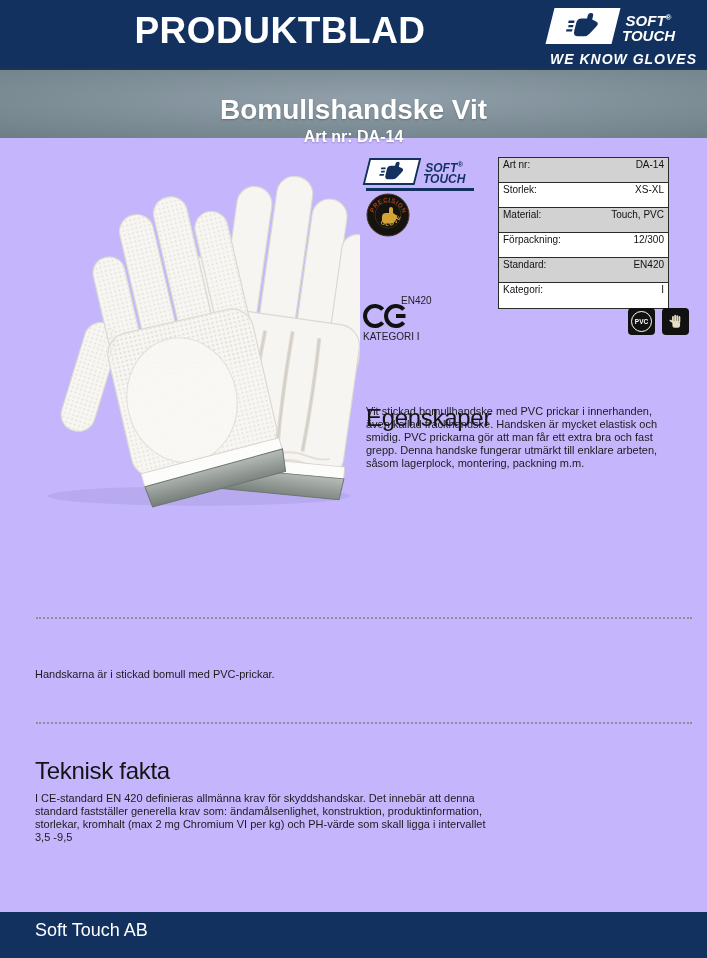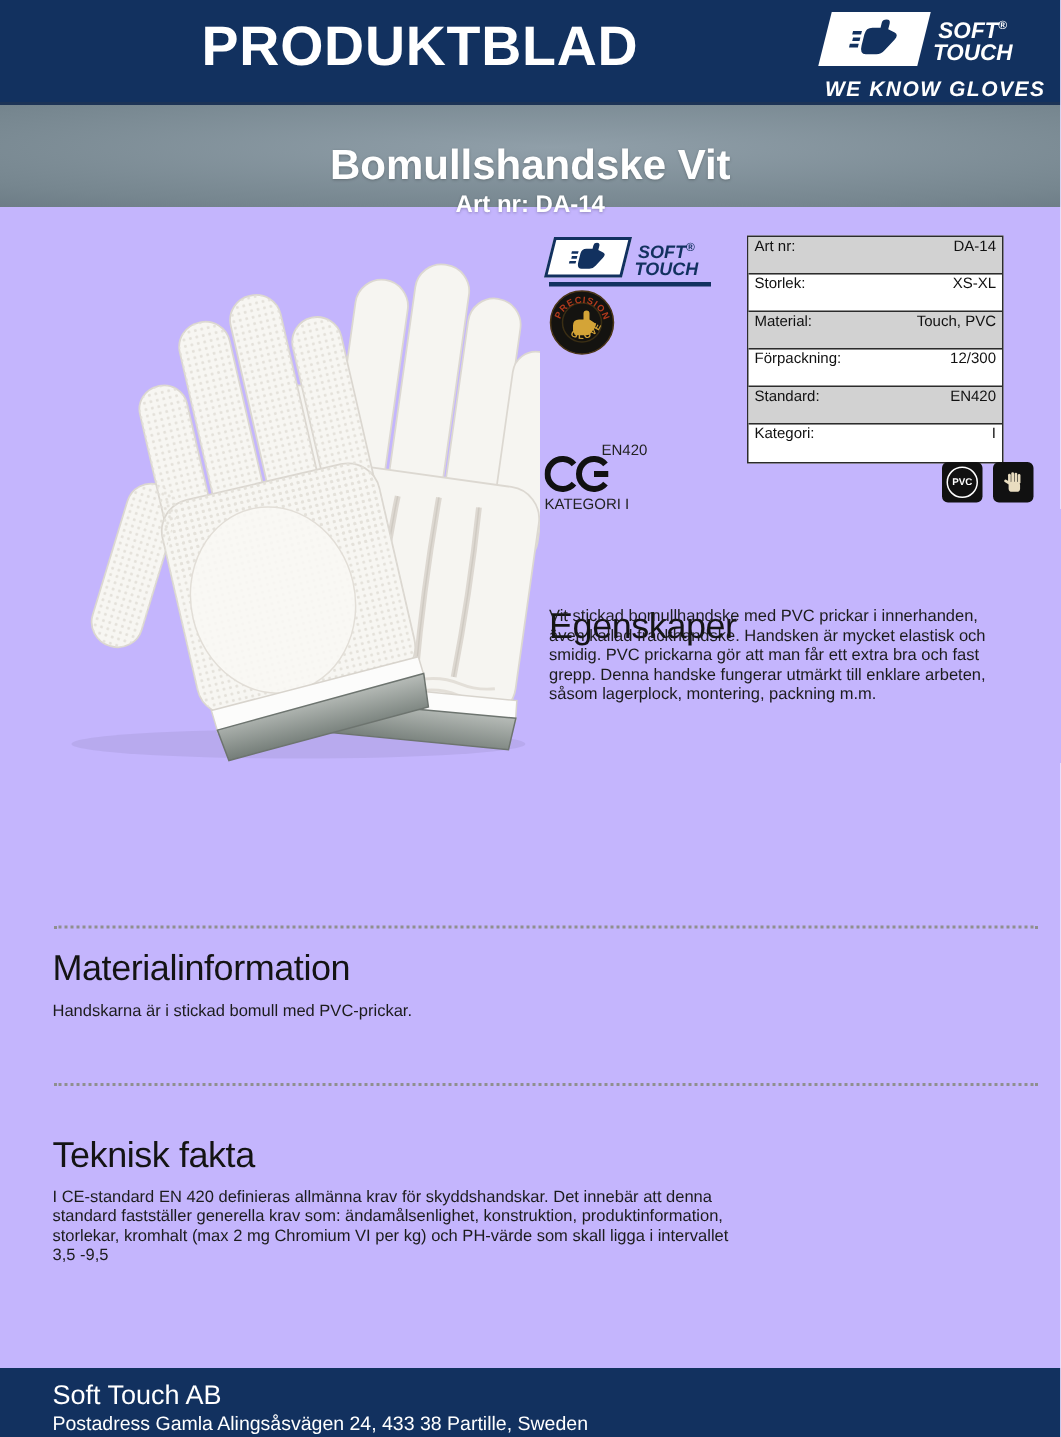--- a/index.html
+++ b/index.html
@@ -283,26 +283,24 @@
         </g>
       </svg>
     </div>
   </div>
 
   <h2 class="section-heading sec-egenskaper-h">Egenskaper</h2>
   <p class="section-body sec-egenskaper-b">Vit stickad bomullhandske med PVC prickar i innerhanden, även kallad frackhandske. Handsken är mycket elastisk och smidig. PVC prickarna gör att man får ett extra bra och fast grepp. Denna handske fungerar utmärkt till enklare arbeten, såsom lagerplock, montering, packning m.m.</p>
 
   <div class="dotted dotted-1"></div>
 
-  <h2 class="section-heading sec-material-h">Materialinformation</h2>
   <p class="section-body sec-material-b">Handskarna är i stickad bomull med PVC-prickar.</p>
 
   <div class="dotted dotted-2"></div>
 
   <h2 class="section-heading sec-teknisk-h">Teknisk fakta</h2>
   <p class="section-body sec-teknisk-b">I CE-standard EN 420 definieras allmänna krav för skyddshandskar. Det innebär att denna standard fastställer generella krav som: ändamålsenlighet, konstruktion, produktinformation, storlekar, kromhalt (max 2 mg Chromium VI per kg) och PH-värde som skall ligga i intervallet 3,5 -9,5</p>
 
   <div class="footer">
     <div class="footer-company">Soft Touch AB</div>
-    <div class="footer-address">Postadress Gamla Alingsåsvägen 24, 433 38 Partille, Sweden</div>
   </div>
 
 </div>
 
 </body></html>

